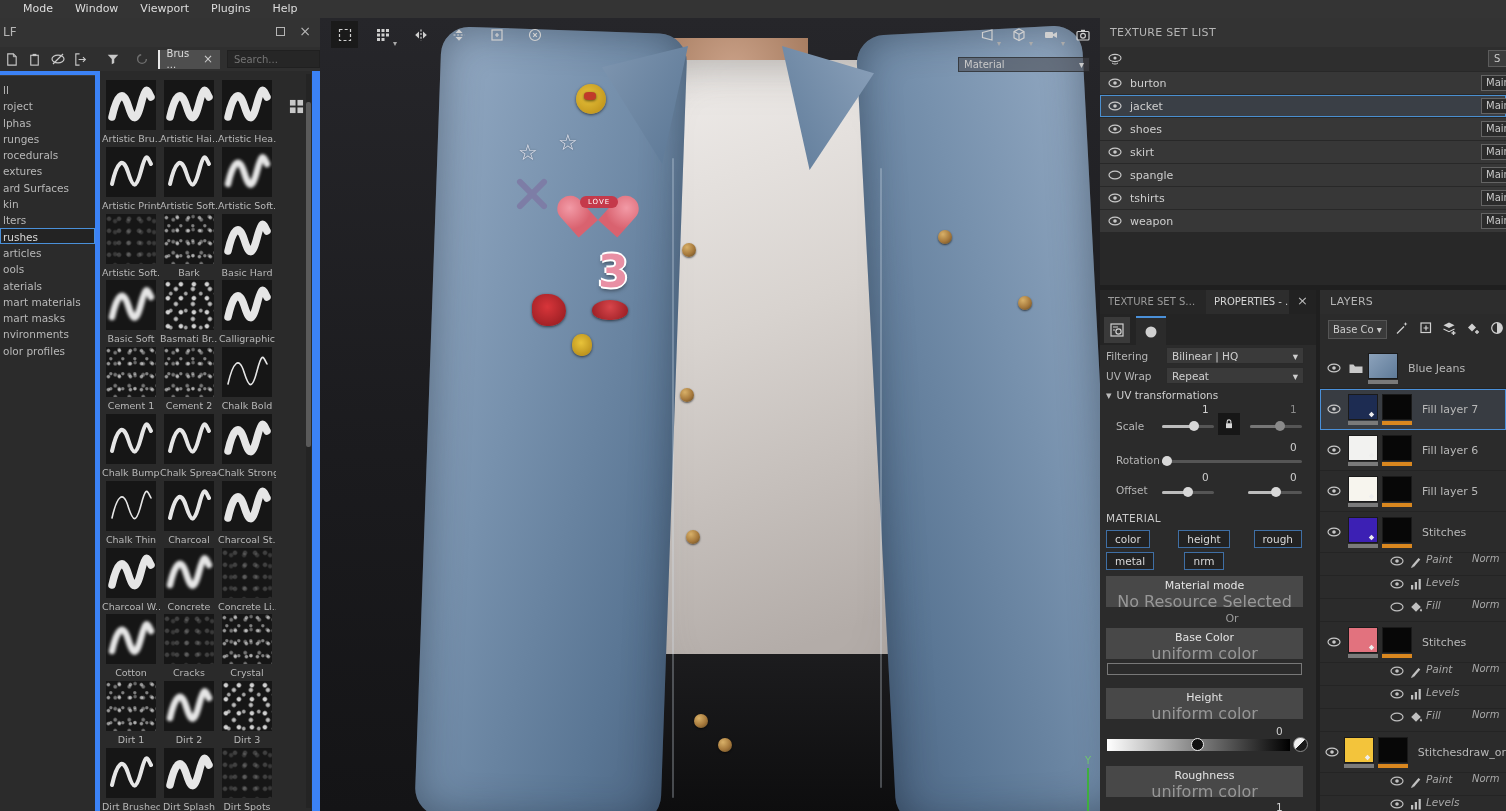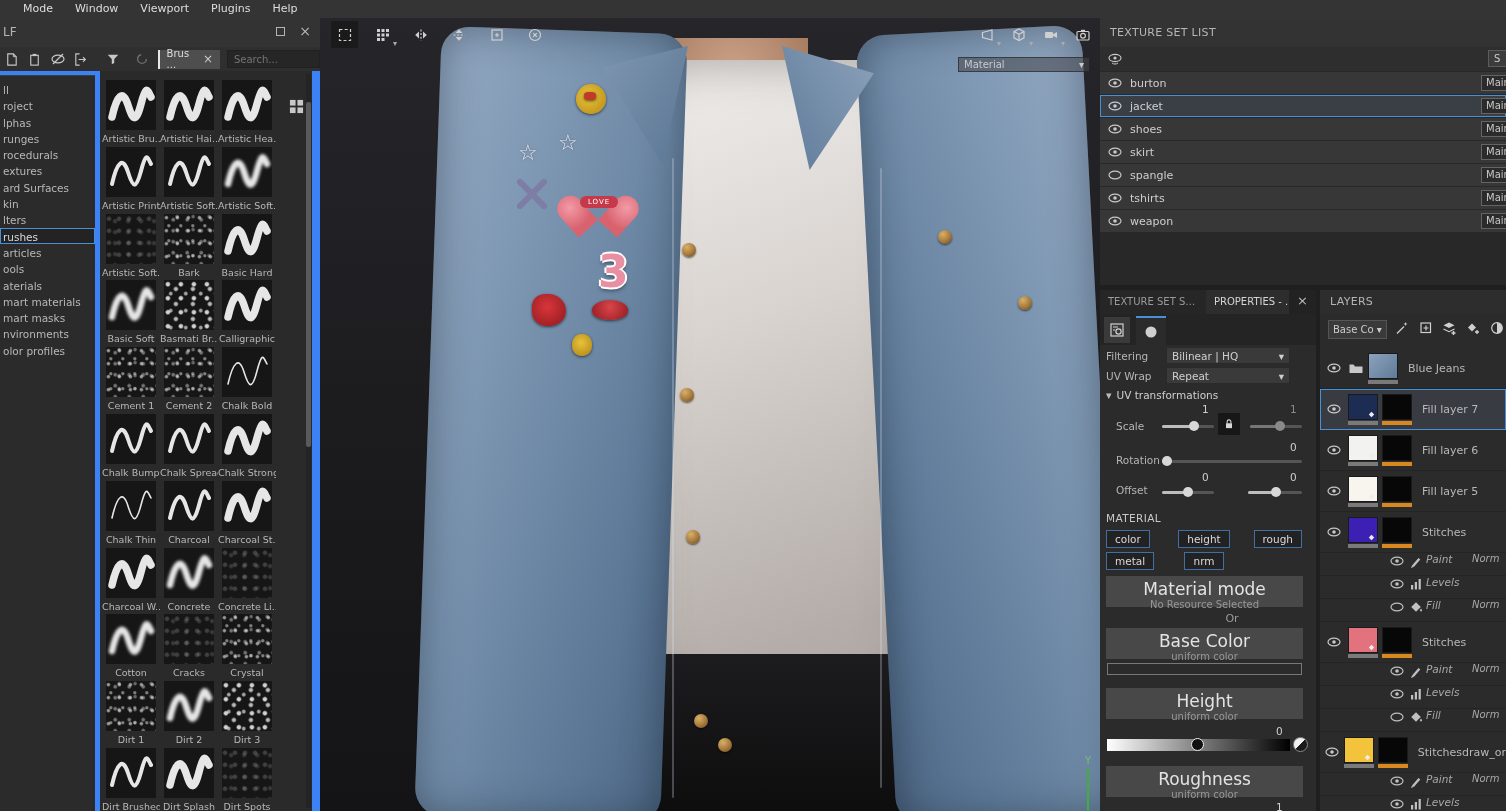--- a/index.html
+++ b/index.html
@@ -123,37 +123,37 @@
   #props-tabs { height:24px; background:#222; display:flex; }
   .ptab { padding:0 8px; line-height:24px; font-size:10px; white-space:nowrap; overflow:hidden; }
   .ptab.inactive { background:#262626; color:#9a9a9a; max-width:112px; text-overflow:ellipsis; }
   .ptab.active { background:#2d2d2d; color:#d5d5d5; }
   #props-close { margin-left:auto; padding:0 8px; line-height:22px; color:#bbb; font-size:13px; }
   #props-iconrow { height:31px; background:#242424; display:flex; align-items:flex-end; padding-left:4px; }
   #props-icon1 { width:26px; height:26px; background:#3a3a3a; margin-bottom:2px; display:flex; align-items:center; justify-content:center; color:#d0d0d0; }
   #props-icon2 { width:30px; height:29px; background:#2b2b2b; border-top:2px solid #4a90d9; margin-left:6px;
     display:flex; align-items:center; justify-content:center; color:#d0d0d0; }
   #props-body { position:absolute; left:0; top:55px; right:0; bottom:0; overflow:hidden; }
-  .prow { position:absolute; left:6px; right:16px; display:flex; align-items:center; }
+  .prow { position:absolute; left:6px; right:2px; display:flex; align-items:center; }
   .plabel { color:#b5b5b5; font-size:10.5px; }
   .pselect { position:absolute; left:60px; right:10px; height:17px; background:#3a3a3a; border:1px solid #2a2a2a;
     color:#cfcfcf; font-size:10.5px; display:flex; align-items:center; justify-content:space-between; padding:0 5px; }
   .slider { position:absolute; height:3px; background:#555; border-radius:2px; }
   .slider .fill { position:absolute; left:0; top:0; bottom:0; background:#bdbdbd; border-radius:2px; }
   .knob { position:absolute; top:-4px; width:10px; height:10px; border-radius:50%; background:#d8d8d8; }
   .knob.gray { background:#8a8a8a; }
   .pval { position:absolute; color:#cfcfcf; font-size:10.5px; }
   .pval.dim { color:#8a8a8a; }
   #lock-btn { position:absolute; left:118px; top:110px; width:22px; height:22px; background:#171717;
     display:flex; align-items:center; justify-content:center; color:#d8d8d8; }
   .chip { height:18px; background:#222; border:1px solid #3f6fa5; color:#d8d8d8; font-size:10.5px;
     line-height:16px; padding:0 8px; }
   .bigbtn { position:absolute; left:6px; right:13px; height:31px; background:#484848; text-align:center; }
-  .bigbtn .t1 { color:#e3e3e3; font-size:17px; margin-top:3px; }
-  .bigbtn .t2 { color:#979797; font-size:10px; }
+  .bigbtn .t1 { color:#e3e3e3; font-size:11px; margin-top:3px; }
+  .bigbtn .t2 { color:#979797; font-size:16px; }
   #or-label { position:absolute; left:0; right:0; text-align:center; color:#9a9a9a;padding-left:48px; }
   #bc-swatch { position:absolute; left:7px; right:14px; height:12px; border:1px solid #787878; }
   #h-slider { position:absolute; left:7px; top:449px; width:183px; height:12px;
     background:linear-gradient(to right,#ffffff,#000000); }
   #h-knob { position:absolute; left:84px; top:-1px; width:13px; height:13px; border-radius:50%;
     background:#111; border:1.5px solid #eee; }
   #h-split { position:absolute; right:8px; top:447px; width:15px; height:15px; border-radius:50%;
     background:linear-gradient(135deg,#f0f0f0 50%,#1a1a1a 50%); border:1px solid #888; }
 
   

